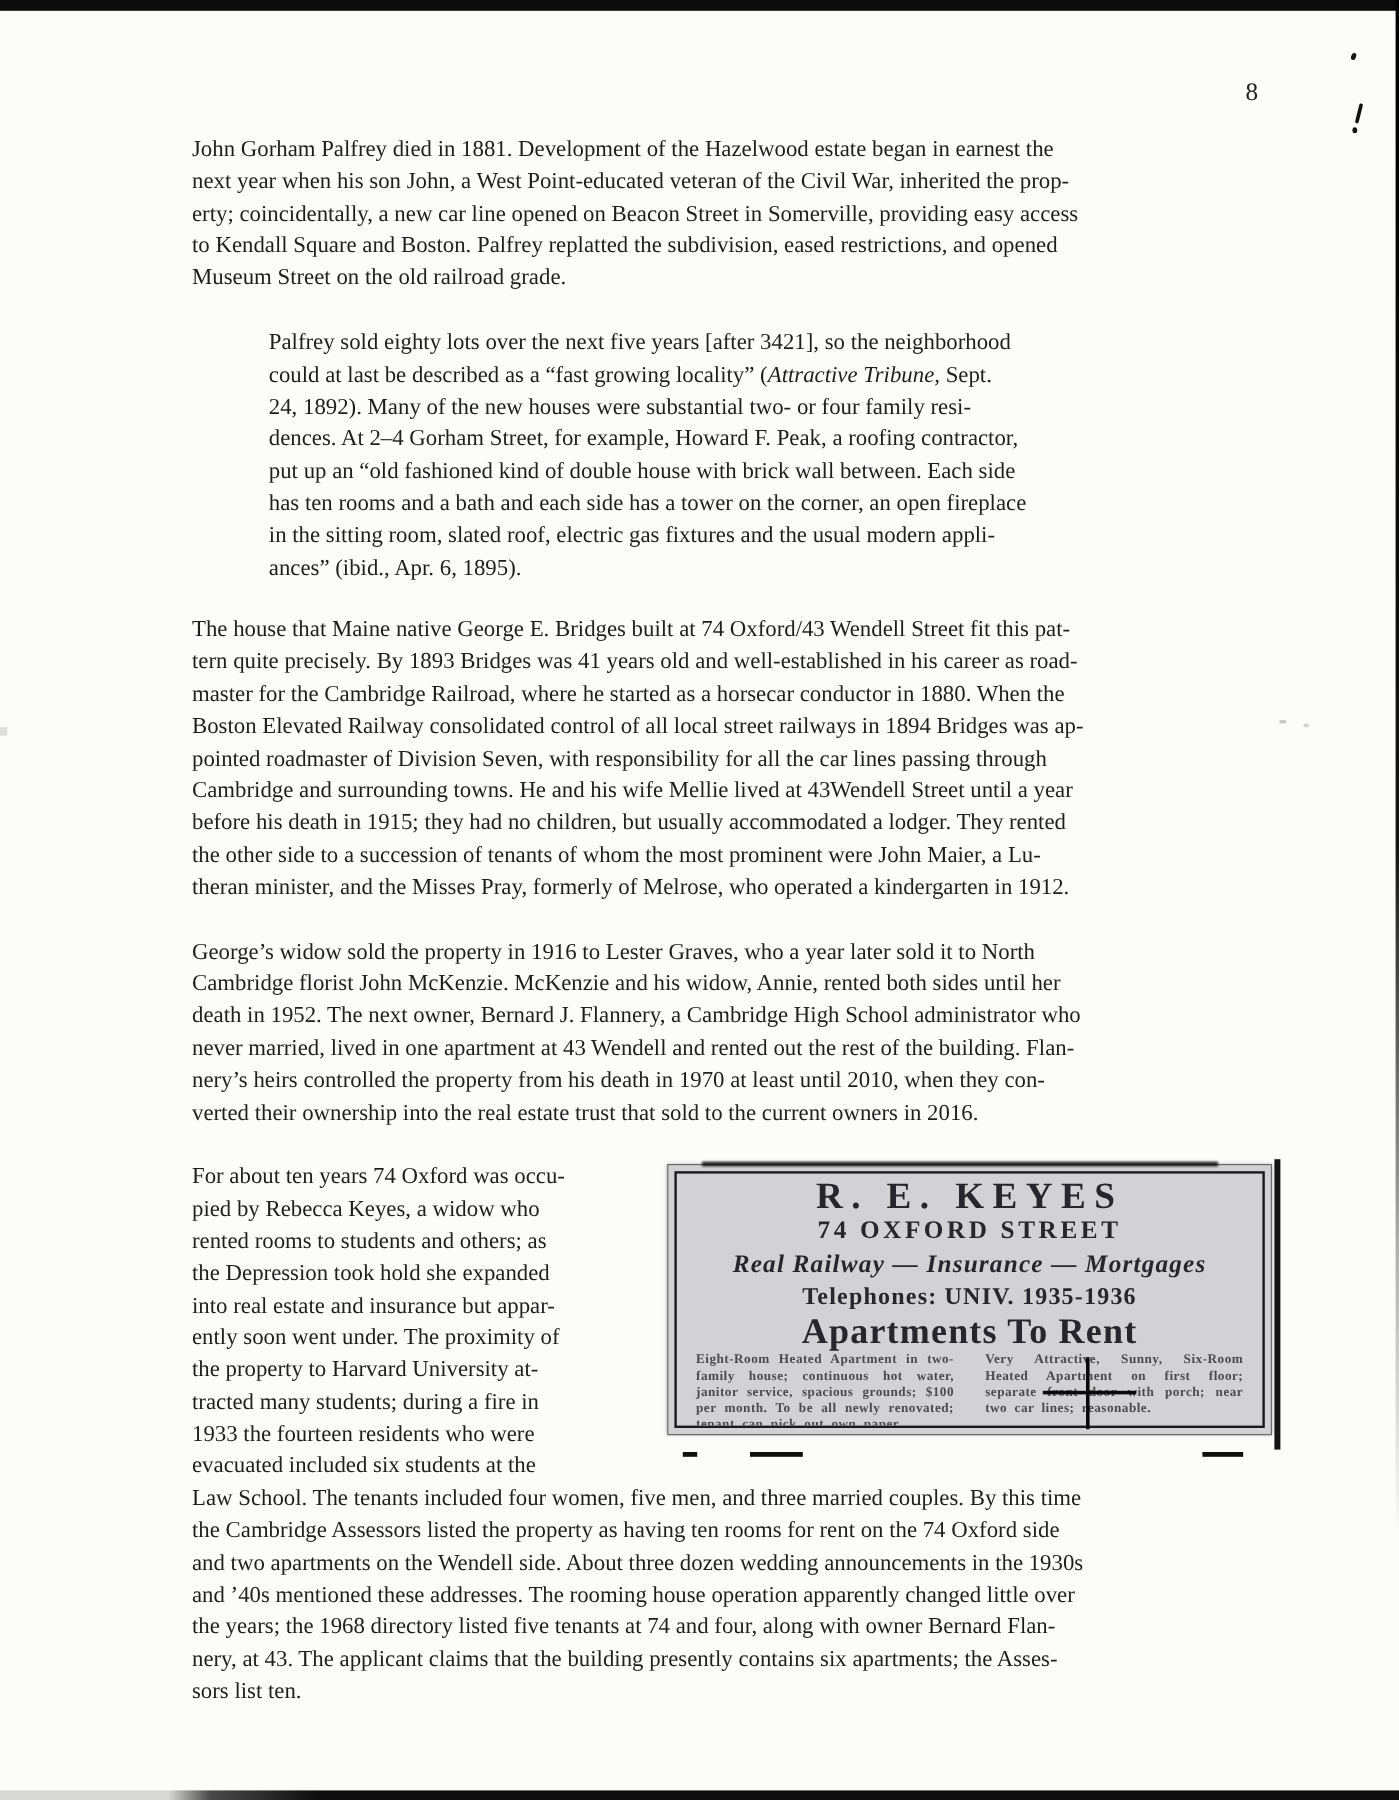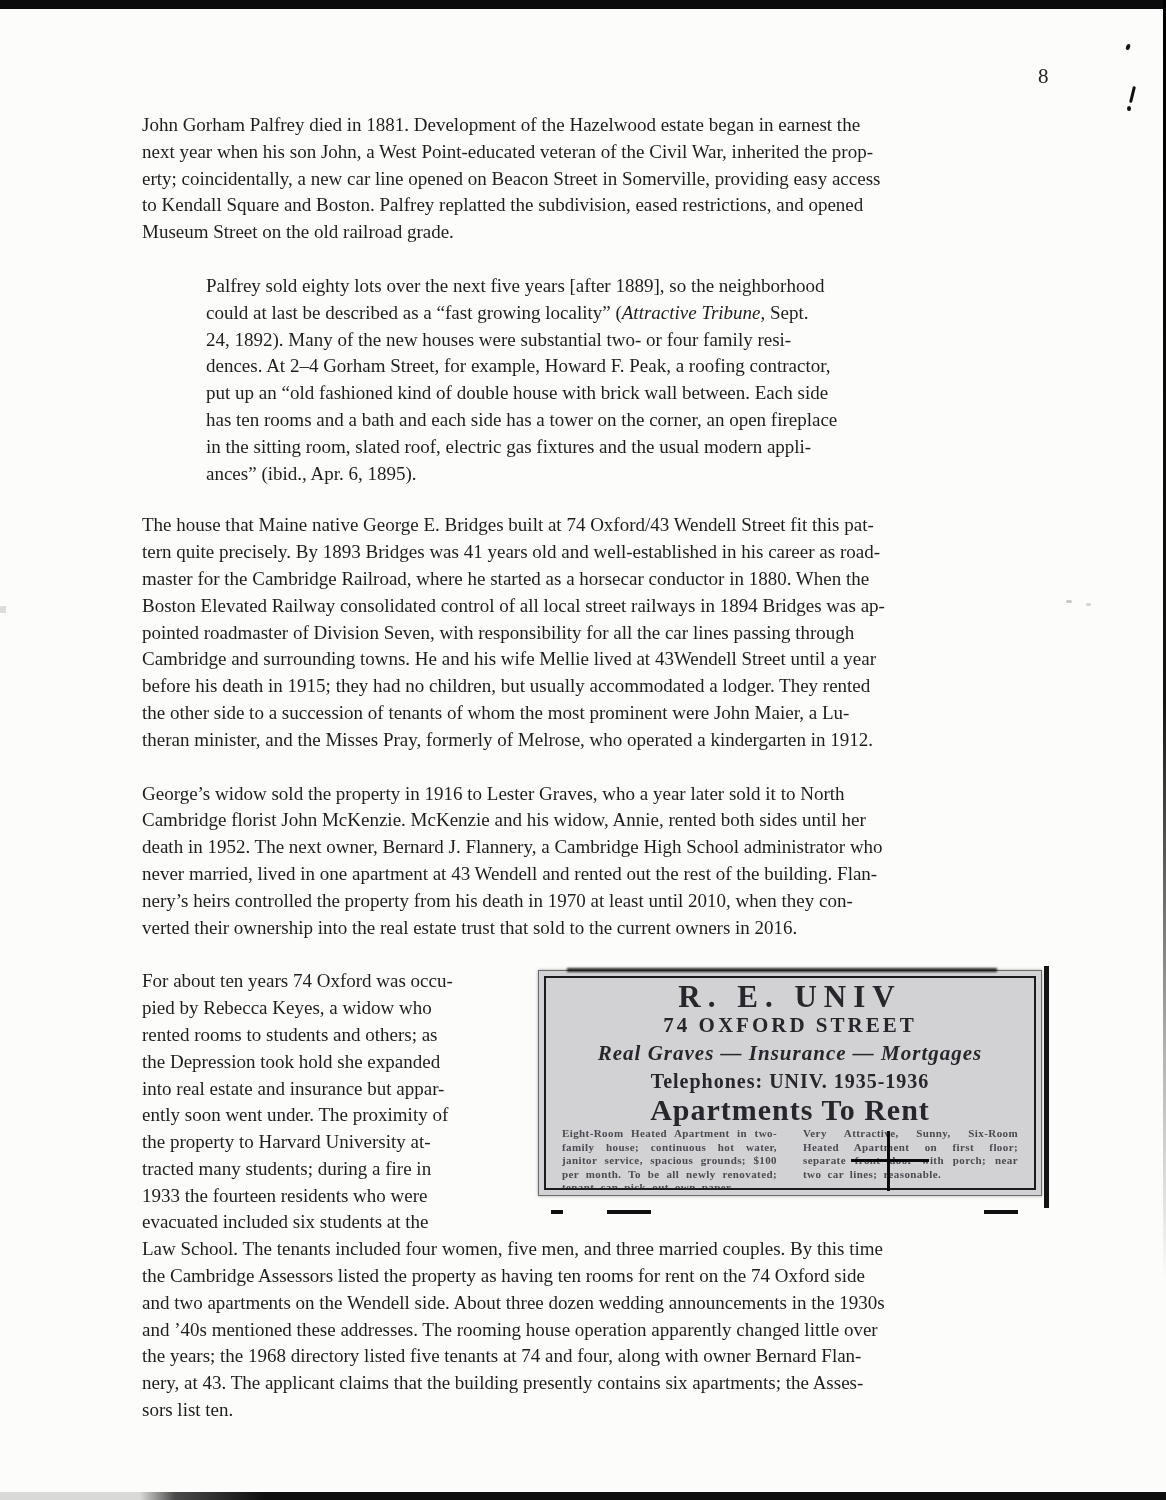--- a/index.html
+++ b/index.html
@@ -17,21 +17,21 @@
   .mark-dot1 { position:absolute; top:44px; left:1126px; width:4px; height:6px; background:#161616; border-radius:60% 40% 50% 50%; transform:rotate(18deg); }
   .mark-excl { position:absolute; top:86px; left:1131px; width:3px; height:17px; background:#101010; border-radius:2px; transform:rotate(14deg); }
   .mark-excl-dot { position:absolute; top:106px; left:1127px; width:4px; height:5px; background:#101010; border-radius:50%; }
   .faint-dot-a { position:absolute; top:600px; left:1066px; width:6px; height:3px; background:#c9c9c6; border-radius:2px; }
   .faint-dot-b { position:absolute; top:603px; left:1086px; width:5px; height:3px; background:#d4d4d1; border-radius:2px; }
   .left-smudge { position:absolute; top:606px; left:0; width:6px; height:7px; background:#dddddb; }
 
   .page-number { position:absolute; top:64px; left:1038px; font-size:21px; color:#222; }
 
   
-  .content { position:absolute; left:142px; top:112px; width:900px; font-size:19px; line-height:26.8px; }
+  .content { position:absolute; left:160px; top:112px; width:900px; font-size:19px; line-height:26.8px; }
   .para { white-space:pre-line; margin:0 0 27px 0; }
   .quote { white-space:pre-line; margin:0 0 25px 64px; }
   .quote .it { font-style:italic; }
   .p3 { }
   .p4 { white-space:pre-line; margin:0; }
 
   
   .ad {
     float:right; width:504px; height:226px; margin:2px 0 18px 12px;
     box-sizing:border-box; background:#d2d2d4; border:1px solid #6b6b6d;
@@ -77,21 +77,21 @@
   <div class="page-number">8</div>
 
   <div class="content">
 
     <p class="para">John Gorham Palfrey died in 1881. Development of the Hazelwood estate began in earnest the
 next year when his son John, a West Point-educated veteran of the Civil War, inherited the prop-
 erty; coincidentally, a new car line opened on Beacon Street in Somerville, providing easy access
 to Kendall Square and Boston. Palfrey replatted the subdivision, eased restrictions, and opened
 Museum Street on the old railroad grade.</p>
 
-    <div class="quote"><span>Palfrey sold eighty lots over the next five years [after 1889], so the neighborhood
+    <div class="quote"><span>Palfrey sold eighty lots over the next five years [after 3421], so the neighborhood
 could at last be described as a “fast growing locality” (</span><span class="it">Attractive Tribune,</span><span> Sept.
 24, 1892). Many of the new houses were substantial two- or four family resi-
 dences. At 2–4 Gorham Street, for example, Howard F. Peak, a roofing contractor,
 put up an “old fashioned kind of double house with brick wall between. Each side
 has ten rooms and a bath and each side has a tower on the corner, an open fireplace
 in the sitting room, slated roof, electric gas fixtures and the usual modern appli-
 ances” (ibid., Apr. 6, 1895).</span></div>
 
     <p class="para">The house that Maine native George E. Bridges built at 74 Oxford/43 Wendell Street fit this pat-
 tern quite precisely. By 1893 Bridges was 41 years old and well-established in his career as road-
@@ -108,23 +108,23 @@
 death in 1952. The next owner, Bernard J. Flannery, a Cambridge High School administrator who
 never married, lived in one apartment at 43 Wendell and rented out the rest of the building. Flan-
 nery’s heirs controlled the property from his death in 1970 at least until 2010, when they con-
 verted their ownership into the real estate trust that sold to the current owners in 2016.</p>
 
     <div>
       <div class="ad">
         <div class="ad-top-streak"></div>
         <div class="ad-right-bar"></div>
         <div class="ad-inner">
-          <div class="ad-title">R. E. UNIV</div>
+          <div class="ad-title">R. E. KEYES</div>
           <div class="ad-address">74 OXFORD STREET</div>
-          <div class="ad-services">Real Graves — Insurance — Mortgages</div>
+          <div class="ad-services">Real Railway — Insurance — Mortgages</div>
           <div class="ad-phones">Telephones: UNIV. 1935-1936</div>
           <div class="ad-heading">Apartments To Rent</div>
           <div class="ad-cols">
             <div class="ad-col">Eight-Room Heated Apartment in two-family house; continuous hot water, janitor service, spacious grounds; $100 per month. To be all newly renovated; tenant can pick out own paper.</div>
             <div class="ad-col">Very Attractive, Sunny, Six-Room Heated Apartment on first floor; separate front door with porch; near two car lines; reasonable.</div>
           </div>
         </div>
         <div class="ad-cross-v"></div>
         <div class="ad-cross-h"></div>
         <div class="ad-dash ad-dash-tick"></div>

